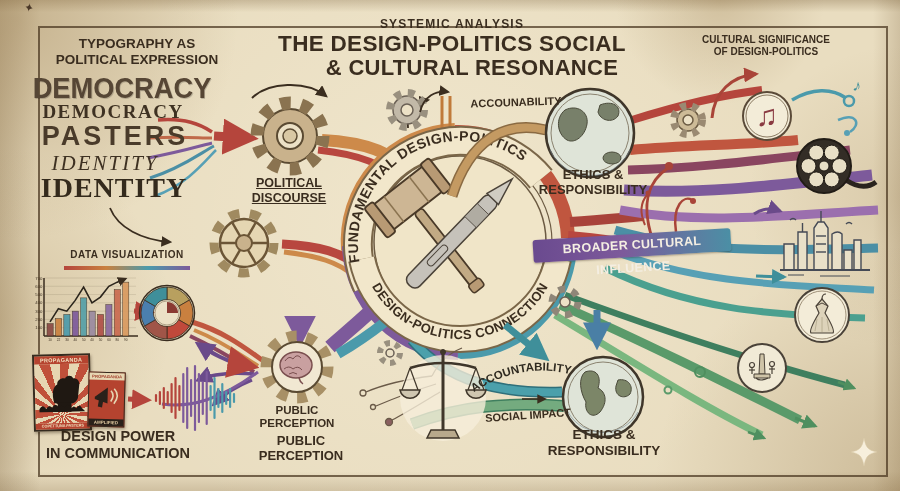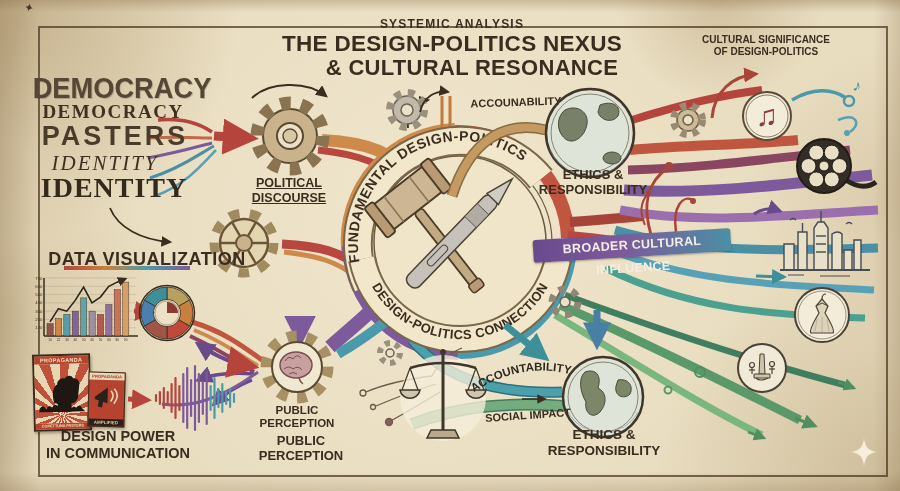--- a/index.html
+++ b/index.html
@@ -440,41 +440,43 @@
         <path d="M 0,0 L 0,-11 A 11 11 0 0 1 11,0 Z" fill="#8a3a32"></path>
       </g>
 
   <path d="M 864,438 C 866,448 868,450 877,452 C 868,454 866,456 864,466 C 862,456 860,454 851,452 C 860,450 862,448 864,438 Z" fill="#f7efdc" stroke="#d8c9a5" stroke-width=".5"></path>
 </svg>
 
 <div id="frame"></div>
 <div id="corner-mark">✦</div>
 
 <div class="lbl" style="left:452px;top:18px;font-size:12px;letter-spacing:1.2px;">SYSTEMIC ANALYSIS</div>
-<div class="lbl" style="left:452px;top:31px;font-size:22.5px;letter-spacing:.3px;">THE DESIGN-POLITICS NEXUS</div>
+<div class="lbl" style="left:452px;top:31px;font-size:22.5px;letter-spacing:.3px;">THE DESIGN-POLITICS SOCIAL</div>
 <div class="lbl" style="left:472px;top:55px;font-size:22px;letter-spacing:.3px;">&amp; CULTURAL RESONANCE</div>
 
+<div class="lbl" style="left:137px;top:36px;font-size:13.5px;">TYPOGRAPHY AS
+POLITICAL EXPRESSION</div>
 <div class="lbl" style="left:766px;top:34px;font-size:10px;">CULTURAL SIGNIFICANCE
 OF DESIGN-POLITICS</div>
 <div class="lbl" style="left:289px;top:176px;font-size:12.5px;text-decoration:underline;">POLITICAL
 DISCOURSE</div>
 <div class="lbl" style="left:516px;top:96px;font-size:11px;transform:translateX(-50%) rotate(-2deg);">ACCOUNABILITY</div>
 <div class="lbl" style="left:593px;top:167px;font-size:13px;">ETHICS &amp;
 RESPONSIBILITY</div>
 <div id="broader-band">BROADER CULTURAL INFLUENCE</div>
 <div class="lbl" style="left:297px;top:404px;font-size:11.5px;">PUBLIC
 PERCEPTION</div>
 <div class="lbl" style="left:301px;top:433px;font-size:13px;">PUBLIC
 PERCEPTION</div>
 <div class="lbl" style="left:528px;top:409px;font-size:11px;transform:translateX(-50%) rotate(-4deg);">SOCIAL IMPACT</div>
 <div class="lbl" style="left:604px;top:427px;font-size:13.5px;">ETHICS &amp;
 RESPONSIBILITY</div>
 <div class="lbl" style="left:118px;top:428px;font-size:14.5px;">DESIGN POWER
 IN COMMUNICATION</div>
-<div class="lbl" style="left:127px;top:249px;font-size:18px;letter-spacing:.5px;margin-left:20px;">DATA VISUALIZATION</div>
+<div class="lbl" style="left:127px;top:249px;font-size:10px;letter-spacing:.5px;">DATA VISUALIZATION</div>
 <div id="viz-underline"></div>
 
 <div class="word" style="left:122px;top:72px;font-size:29px;font-weight:900;color:#564635;transform:translateX(-50%) scaleX(.94);text-shadow:1px 1px 0 rgba(0,0,0,.18);">DEMOCRACY</div>
 <div class="word serif" style="left:113px;top:101px;font-size:19px;font-weight:bold;letter-spacing:1.5px;color:#3e3122;">DEMOCRACY</div>
 <div class="word" style="left:115px;top:121px;font-size:27px;font-weight:900;letter-spacing:3px;color:#4a3b2a;">PASTERS</div>
 <div class="word serif" style="left:105px;top:151px;font-size:21px;font-style:italic;letter-spacing:2px;color:#3e3122;">IDENTITY</div>
 <div class="word serif" style="left:114px;top:172px;font-size:28px;font-weight:700;letter-spacing:1px;color:#342a1c;">IDENTITY</div>
 
 <div class="poster" style="left:33px;top:354px;width:54px;height:73px;border:2px solid #352b1f;background:#e6d6b2;transform:rotate(-1.5deg);">
   <div class="band" style="background:#b5432f;color:#f2e2c2;font-size:5.5px;letter-spacing:.3px;">PROPAGANDA</div>

